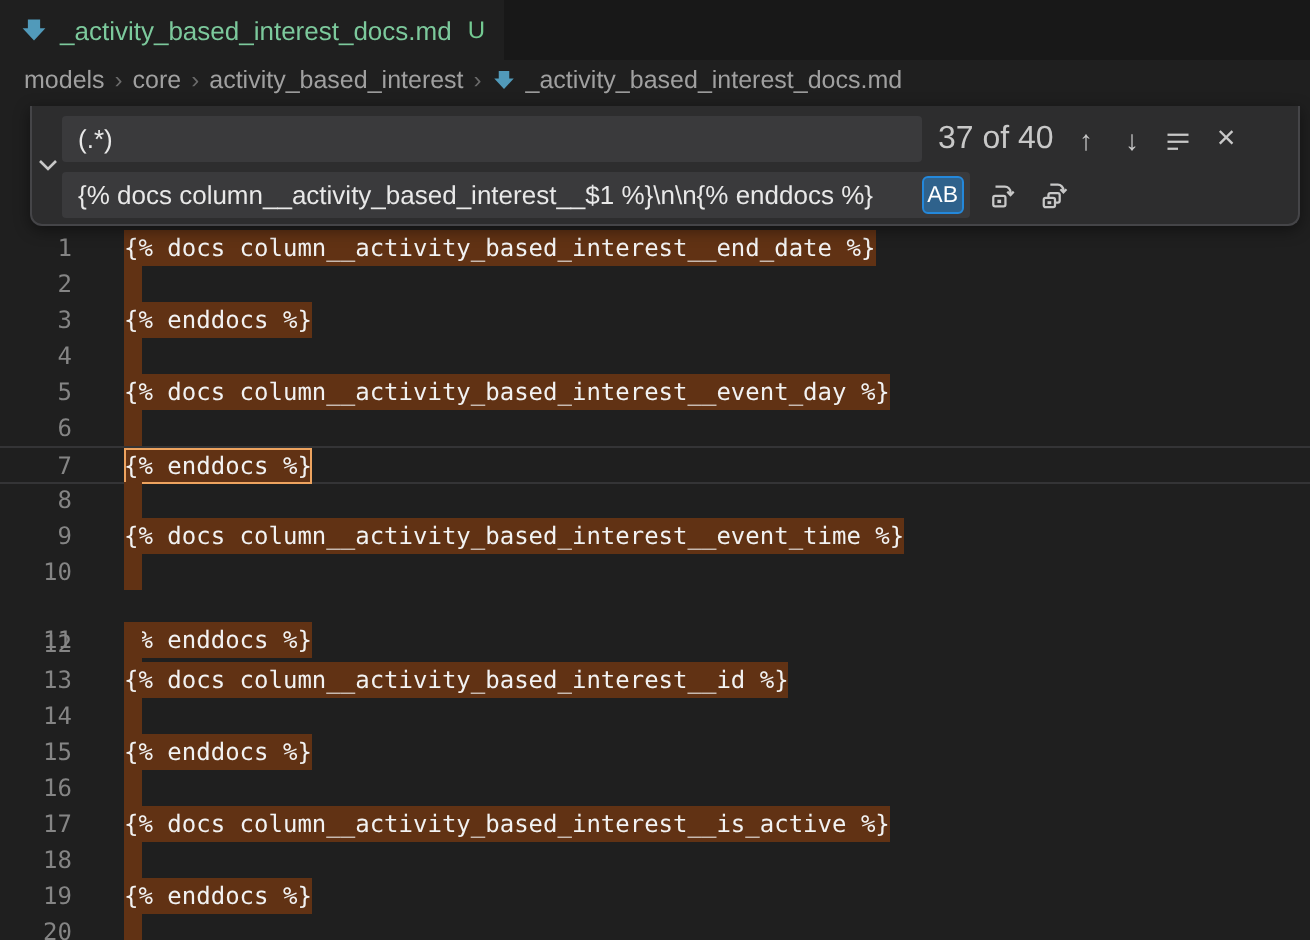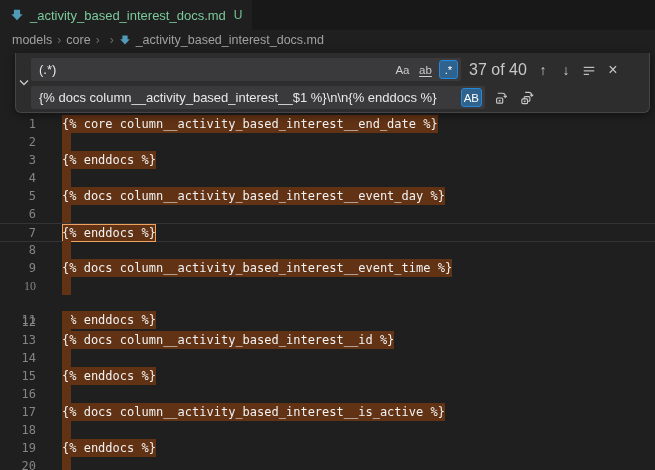--- a/index.html
+++ b/index.html
@@ -78,37 +78,38 @@
       <span class="git-badge">U</span>
       <span class="dirty-dot"></span>
     </div>
   </div>
 
   <div class="breadcrumb">
     <span class="crumb">models</span>
     <span class="crumb-sep">›</span>
     <span class="crumb">core</span>
     <span class="crumb-sep">›</span>
+    <span class="crumb">activity_based_interest</span>
     <span class="crumb-sep">›</span>
     <span class="crumb crumb-file">
       <span class="file-ic">
         <svg width="12" height="12" viewBox="0 0 16 16">
             <path d="M4.5 2h7v5h3L8 14 1.5 7h3z" fill="#519aba"></path>
           </svg>
       </span>
       <span>_activity_based_interest_docs.md</span>
     </span>
   </div>
 
   <div class="editor">
 
     <div id="lines">
         <div class="code-line" style="top: 65px;">
           <span class="ln">1</span>
-          <span class="code text-match">{% core column__activity_based_interest__end_date %}</span>
+          <span class="code text-match">{% docs column__activity_based_interest__end_date %}</span>
         </div>
         <div class="code-line" style="top: 83px;">
           <span class="ln">2</span>
           <span class="code empty-match"></span>
         </div>
         <div class="code-line" style="top: 101px;">
           <span class="ln">3</span>
           <span class="code text-match">{% enddocs %}</span>
         </div>
         <div class="code-line" style="top: 119px;">
@@ -128,21 +129,21 @@
           <span class="code text-match current-match">{% enddocs %}</span>
         </div>
         <div class="code-line" style="top: 191px;">
           <span class="ln">8</span>
           <span class="code empty-match"></span>
         </div>
         <div class="code-line" style="top: 209px;">
           <span class="ln">9</span>
           <span class="code text-match">{% docs column__activity_based_interest__event_time %}</span>
         </div>
-        <div class="code-line" style="top: 227px; font-family: Liberation Serif, serif;">
+        <div class="code-line" style="top: 227px;">
           <span class="ln">10</span>
           <span class="code empty-match"></span>
         </div>
         <div class="code-line" style="top: 261px;">
           <span class="ln">11</span>
           <span class="code text-match">{% enddocs %}</span>
         </div>
         <div class="code-line" style="top: 263px;">
           <span class="ln">12</span>
           <span class="code empty-match"></span>
@@ -185,27 +186,20 @@
       <div class="fw-toggle">
         <svg width="10" height="7" viewBox="0 0 10 7">
             <path d="M1 1.5 5 5.5 9 1.5" fill="none" stroke="#c8c8c8" stroke-width="1.3"></path>
           </svg>
       </div>
       <div class="fw-main">
 
         <div class="fw-row r1">
           <div class="fw-input search">
             <span>(.*)</span>
-            <span class="fw-opts">
-              <span class="opt">Aa</span>
-              <span class="opt">
-                  <span class="ww">ab</span>
-                </span>
-              <span class="opt active">.*</span>
-            </span>
           </div>
           <span class="fw-count">37 of 40</span>
           <span class="fw-btn up">↑</span>
           <span class="fw-btn dn">↓</span>
           <span class="fw-btn sel">
             <svg width="14" height="14" viewBox="0 0 16 16" stroke="#c8c8c8" stroke-width="1.3">
               <line x1="2" y1="5" x2="14" y2="5"></line>
                 <line x1="2" y1="9" x2="14" y2="9"></line>
                 <line x1="2" y1="13" x2="8" y2="13"></line>
             </svg>

